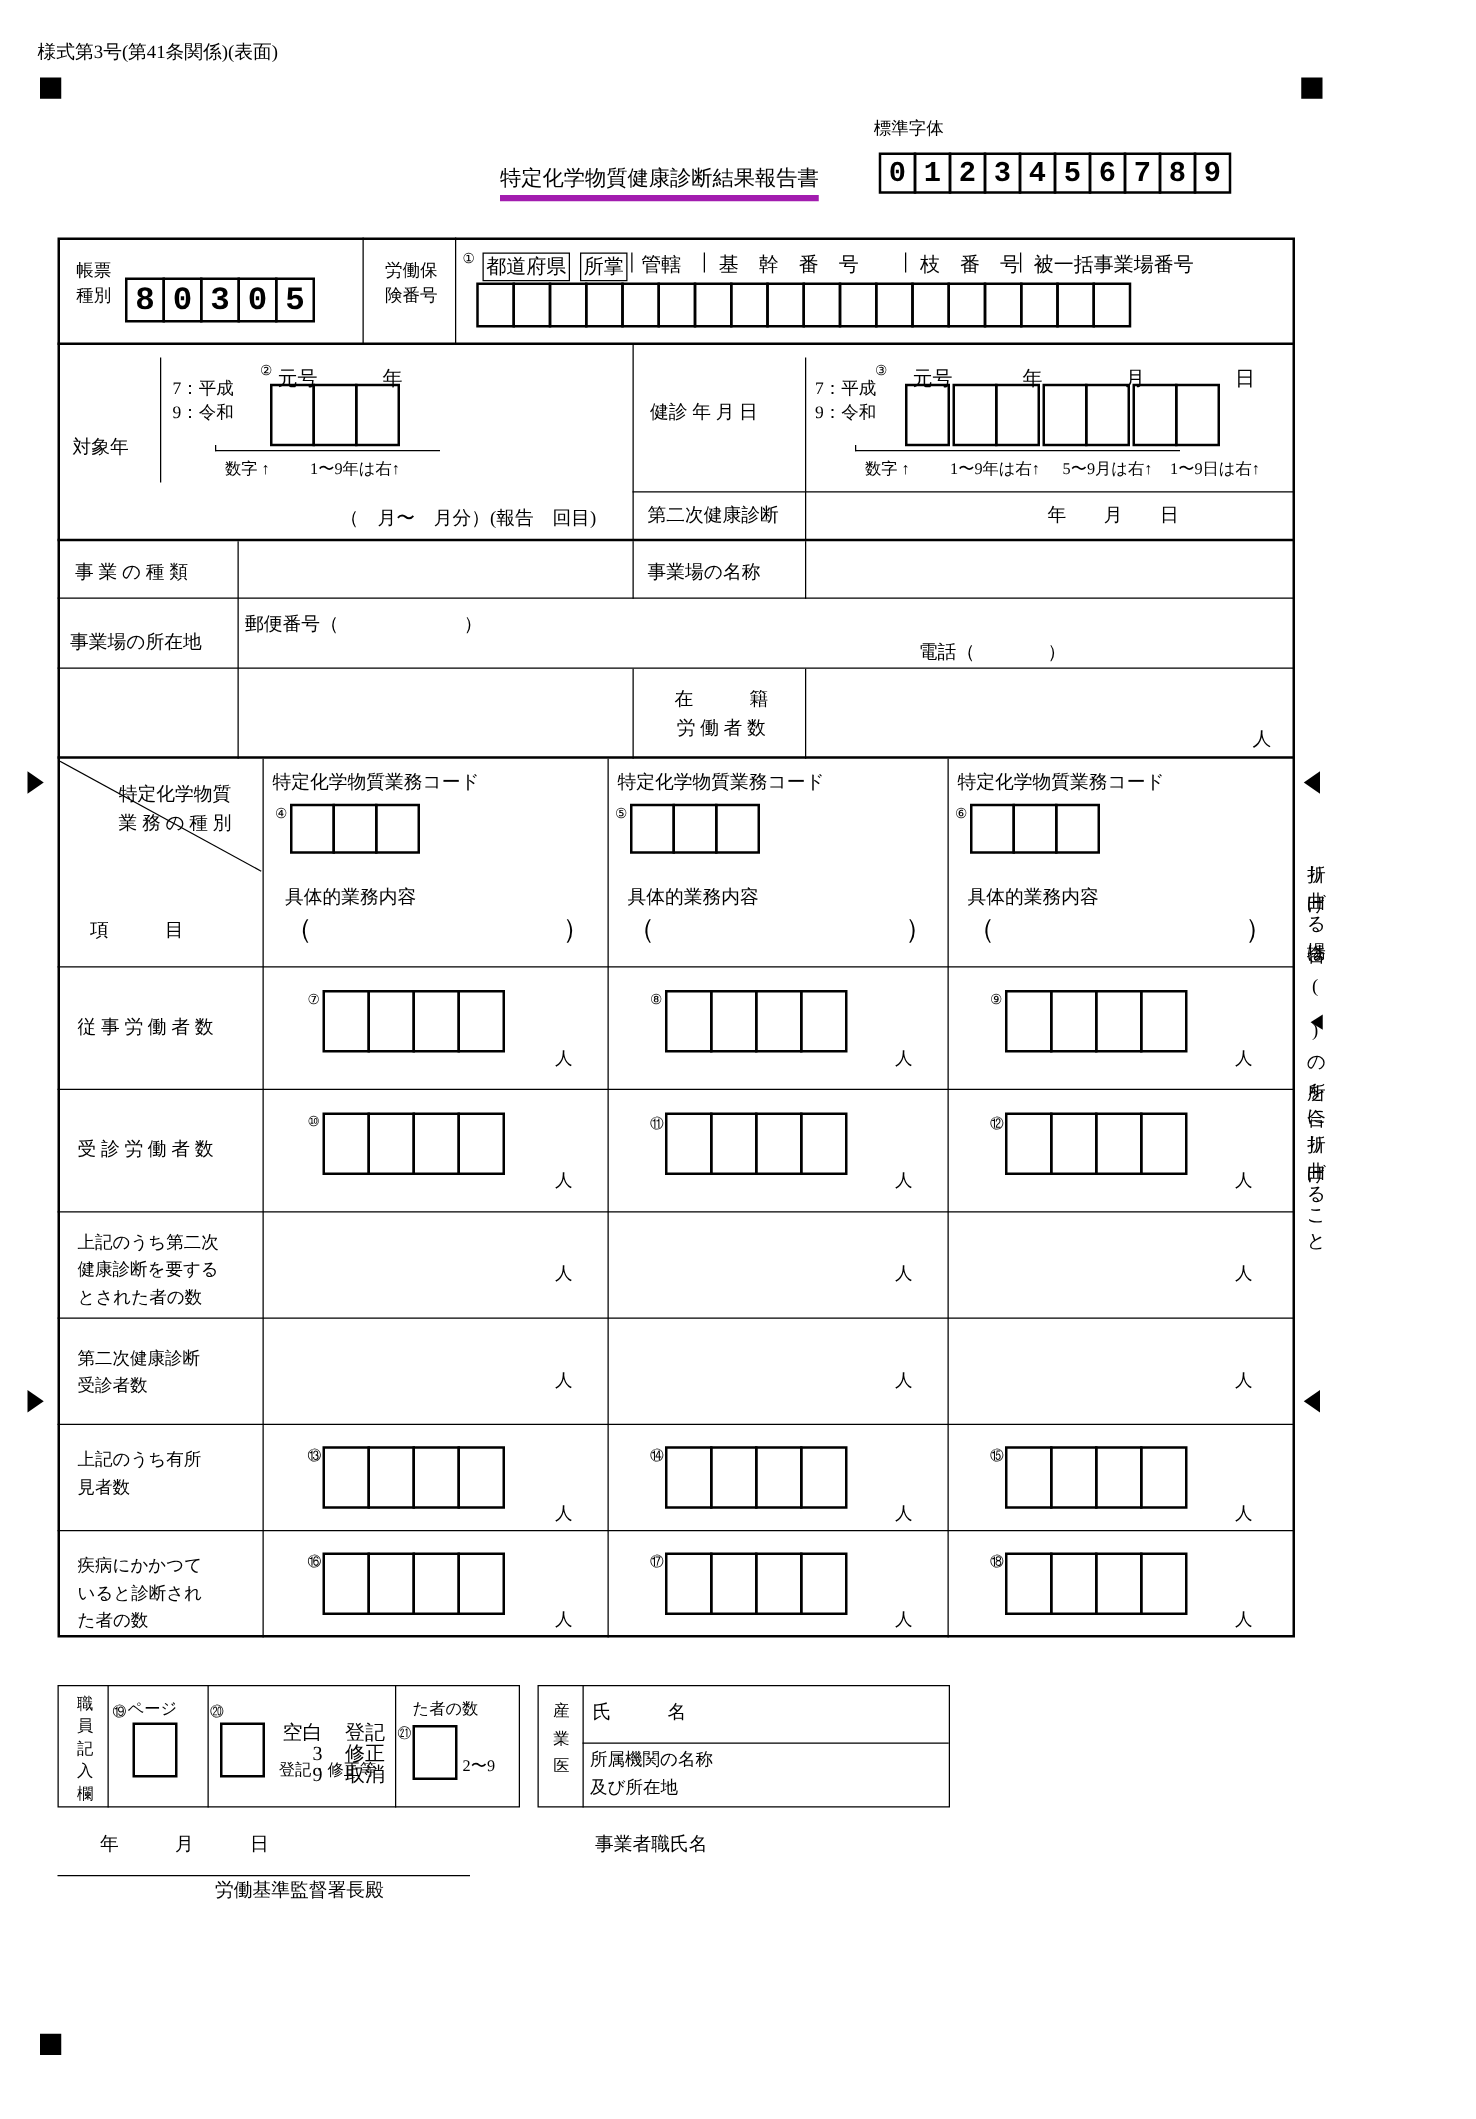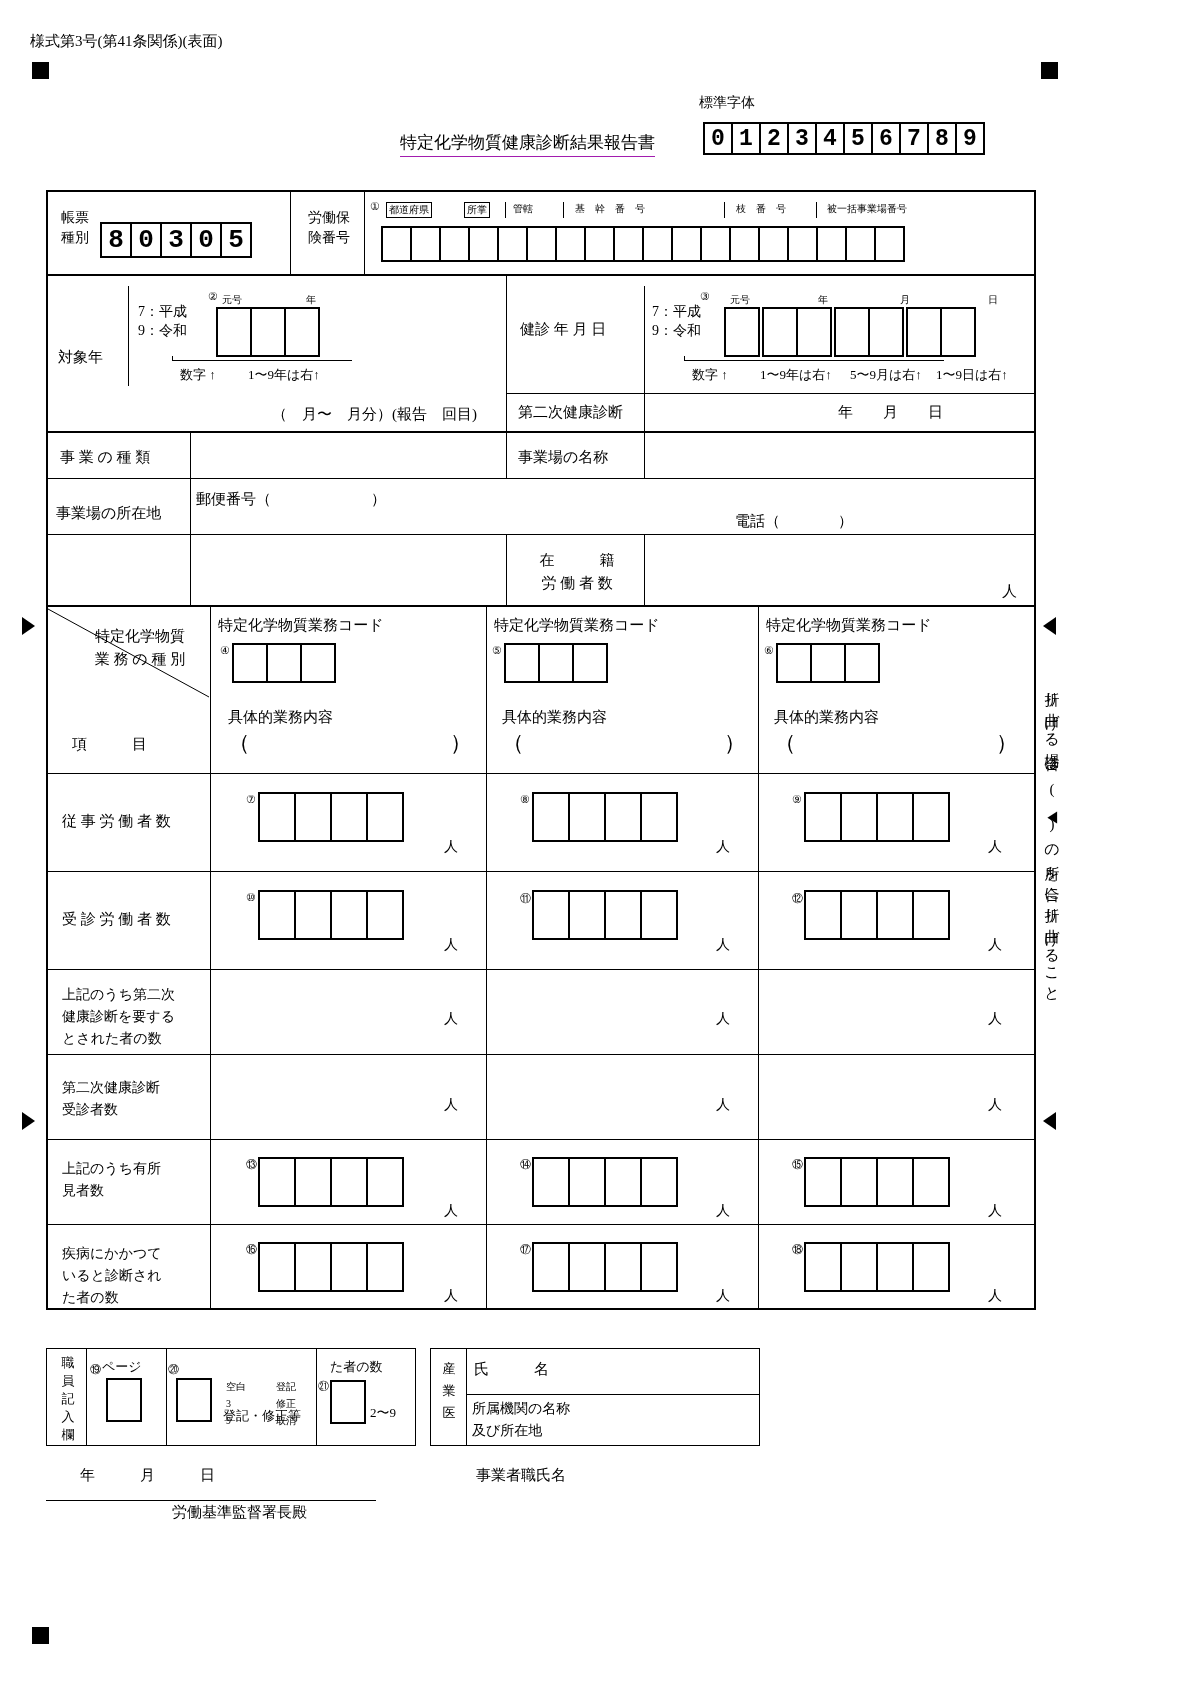--- a/index.html
+++ b/index.html
@@ -4,21 +4,21 @@
 <style>
   html,body{margin:0;padding:0;}
   body{
     width:1181px;height:1695px;background:#fff;
     font-family:"Liberation Serif", serif;
     color:#000;position:relative;
   }
   .page{position:relative;width:1181px;height:1695px;}
   .abs{position:absolute;}
   .fs11{font-size:11px;}
-  .fs12{font-size:10px;}
+  .fs12{font-size:16px;text-align:right;}
   .fs13{font-size:13px;}
   .fs14{font-size:14px;}
   .fs15{font-size:15px;}
   .fs17{font-size:17px;}
   .center{text-align:center;}
   
   .regmark{width:17px;height:17px;background:#000;}
   .stdfont .cell{
     width:30px;height:33px;border:2px solid #000;margin-right:-2px;
     display:flex;align-items:center;justify-content:center;
@@ -38,21 +38,21 @@
     font-size:15px;letter-spacing:2px;
   }
   .tri-left{
     width:0;height:0;border-top:9px solid transparent;border-bottom:9px solid transparent;
     border-left:13px solid #000;
   }
   .tri-right{
     width:0;height:0;border-top:9px solid transparent;border-bottom:9px solid transparent;
     border-right:13px solid #000;
   }
-  .uline{border-bottom:1px solid #a21caf;text-align:center;}
+  .uline{border-bottom:5px solid #a21caf;text-align:center;}
   .seal{
     width:155px;height:155px;border:2px dotted #000;border-radius:50%;
     display:flex;align-items:center;justify-content:center;font-size:19px;letter-spacing:6px;
   }
   .arrowup{font-size:13px;}
   .lbl{font-family:"Liberation Serif",serif;}
 </style>
 </head>
 <body>
 

